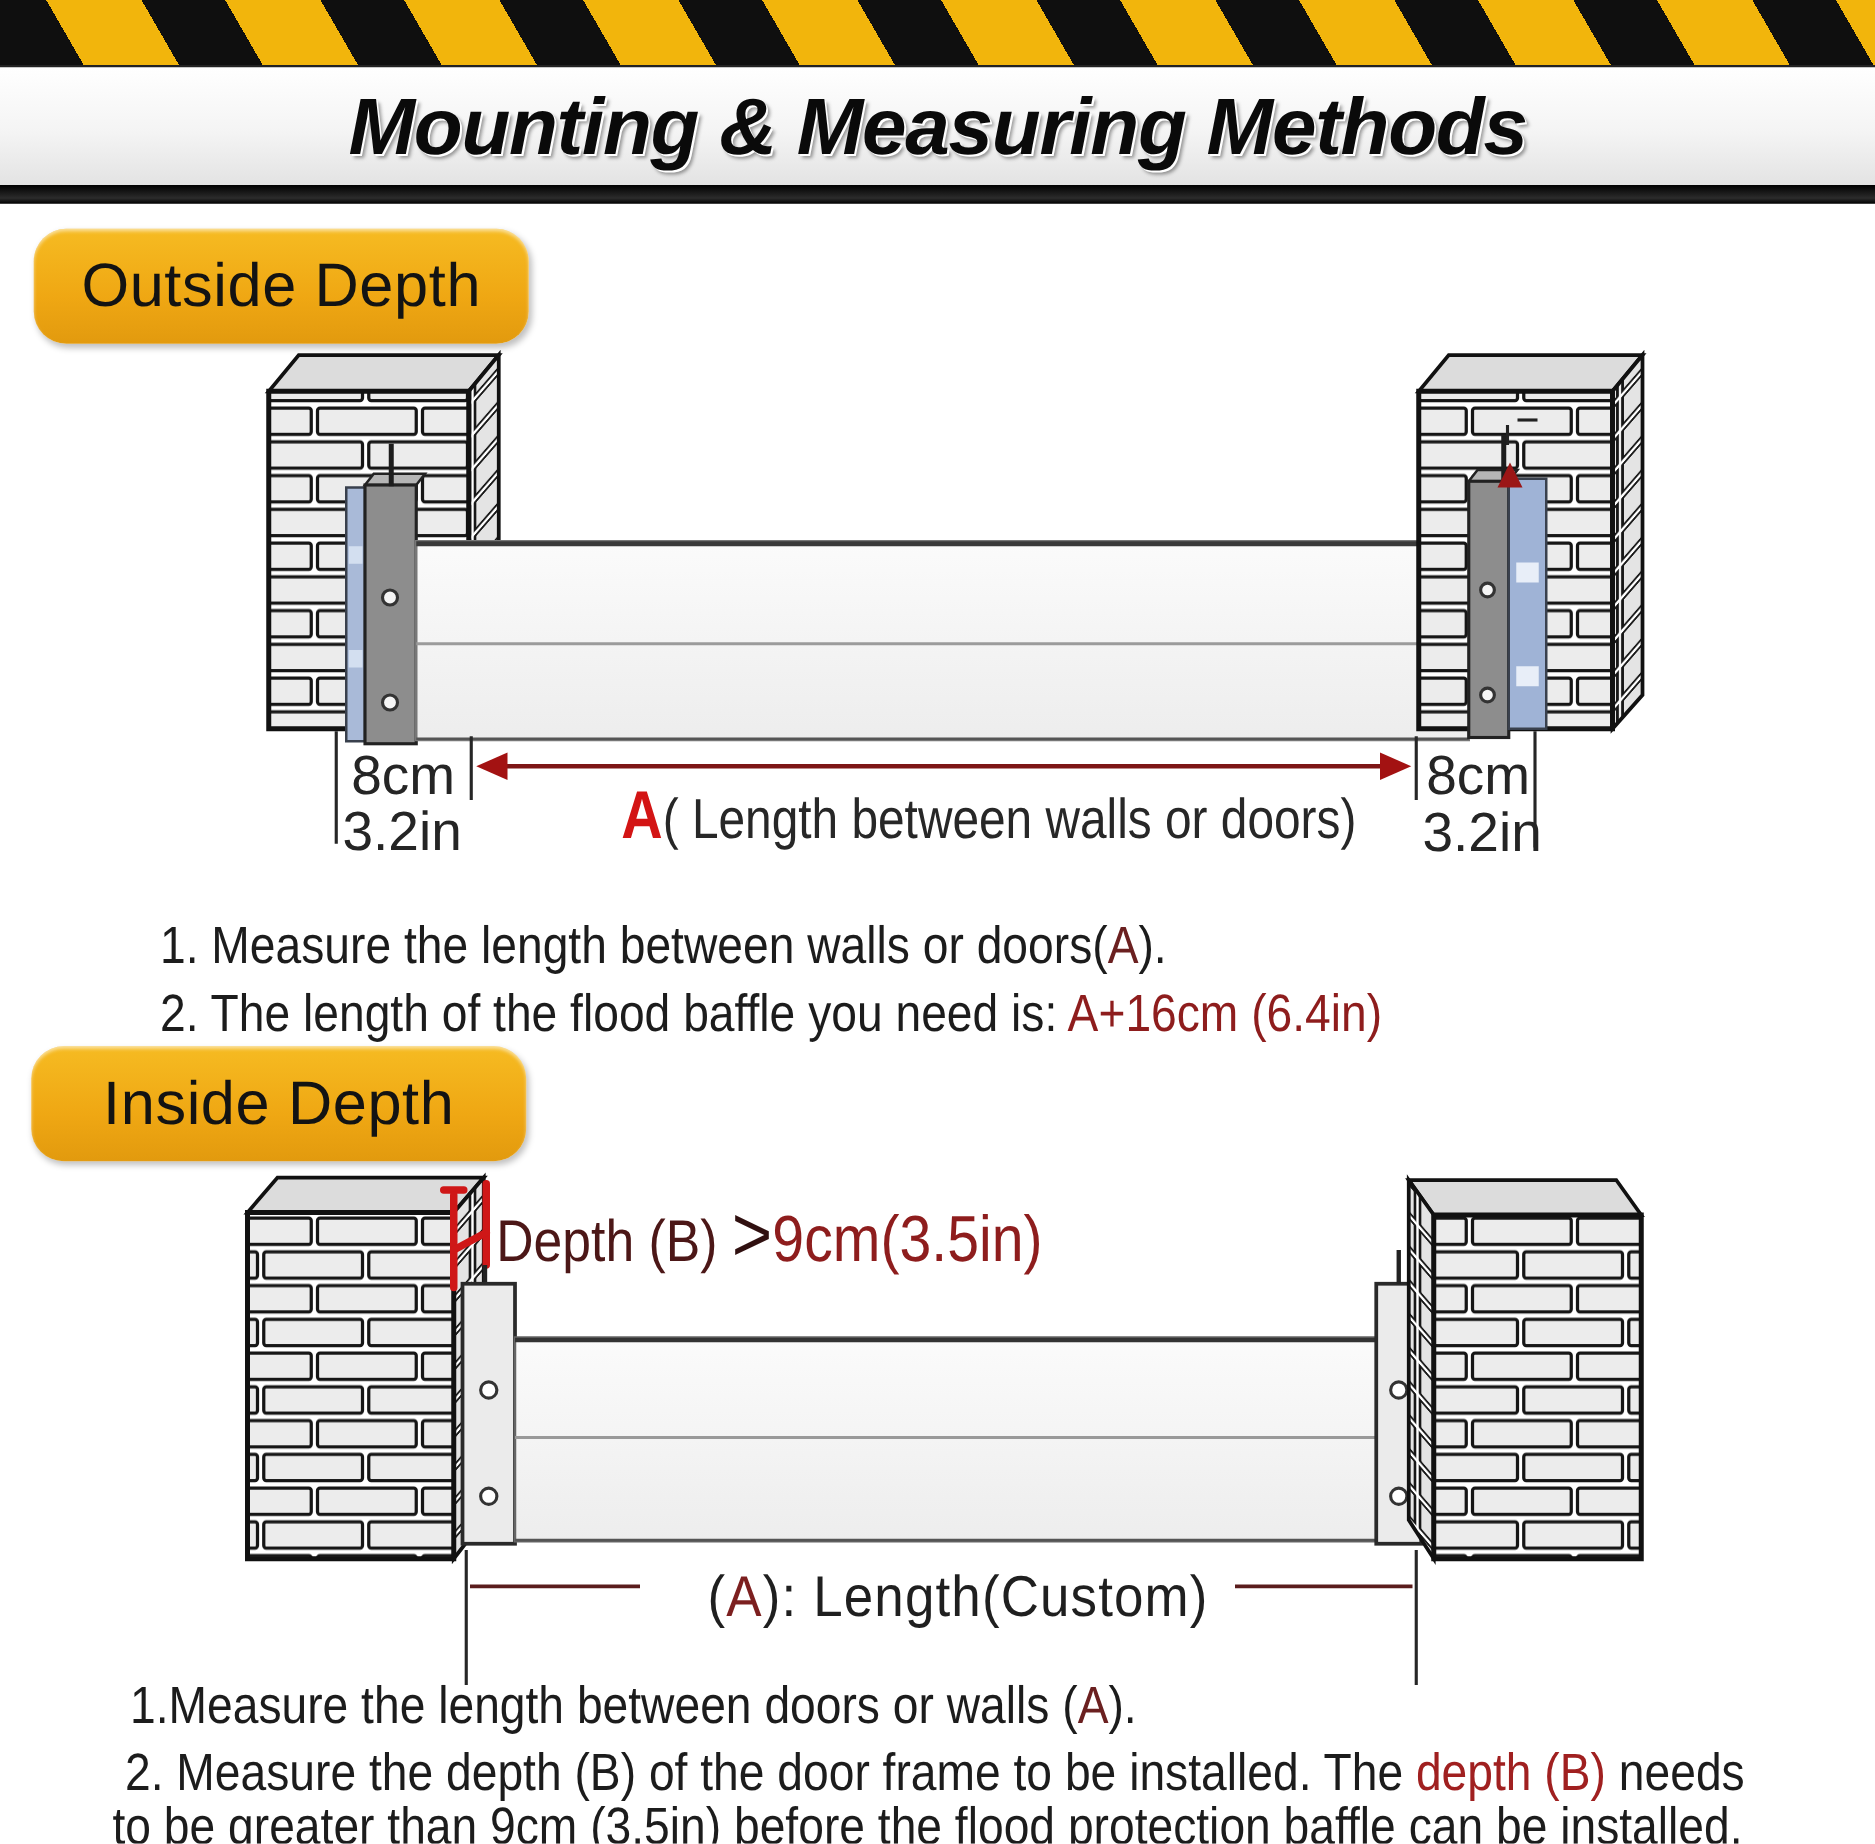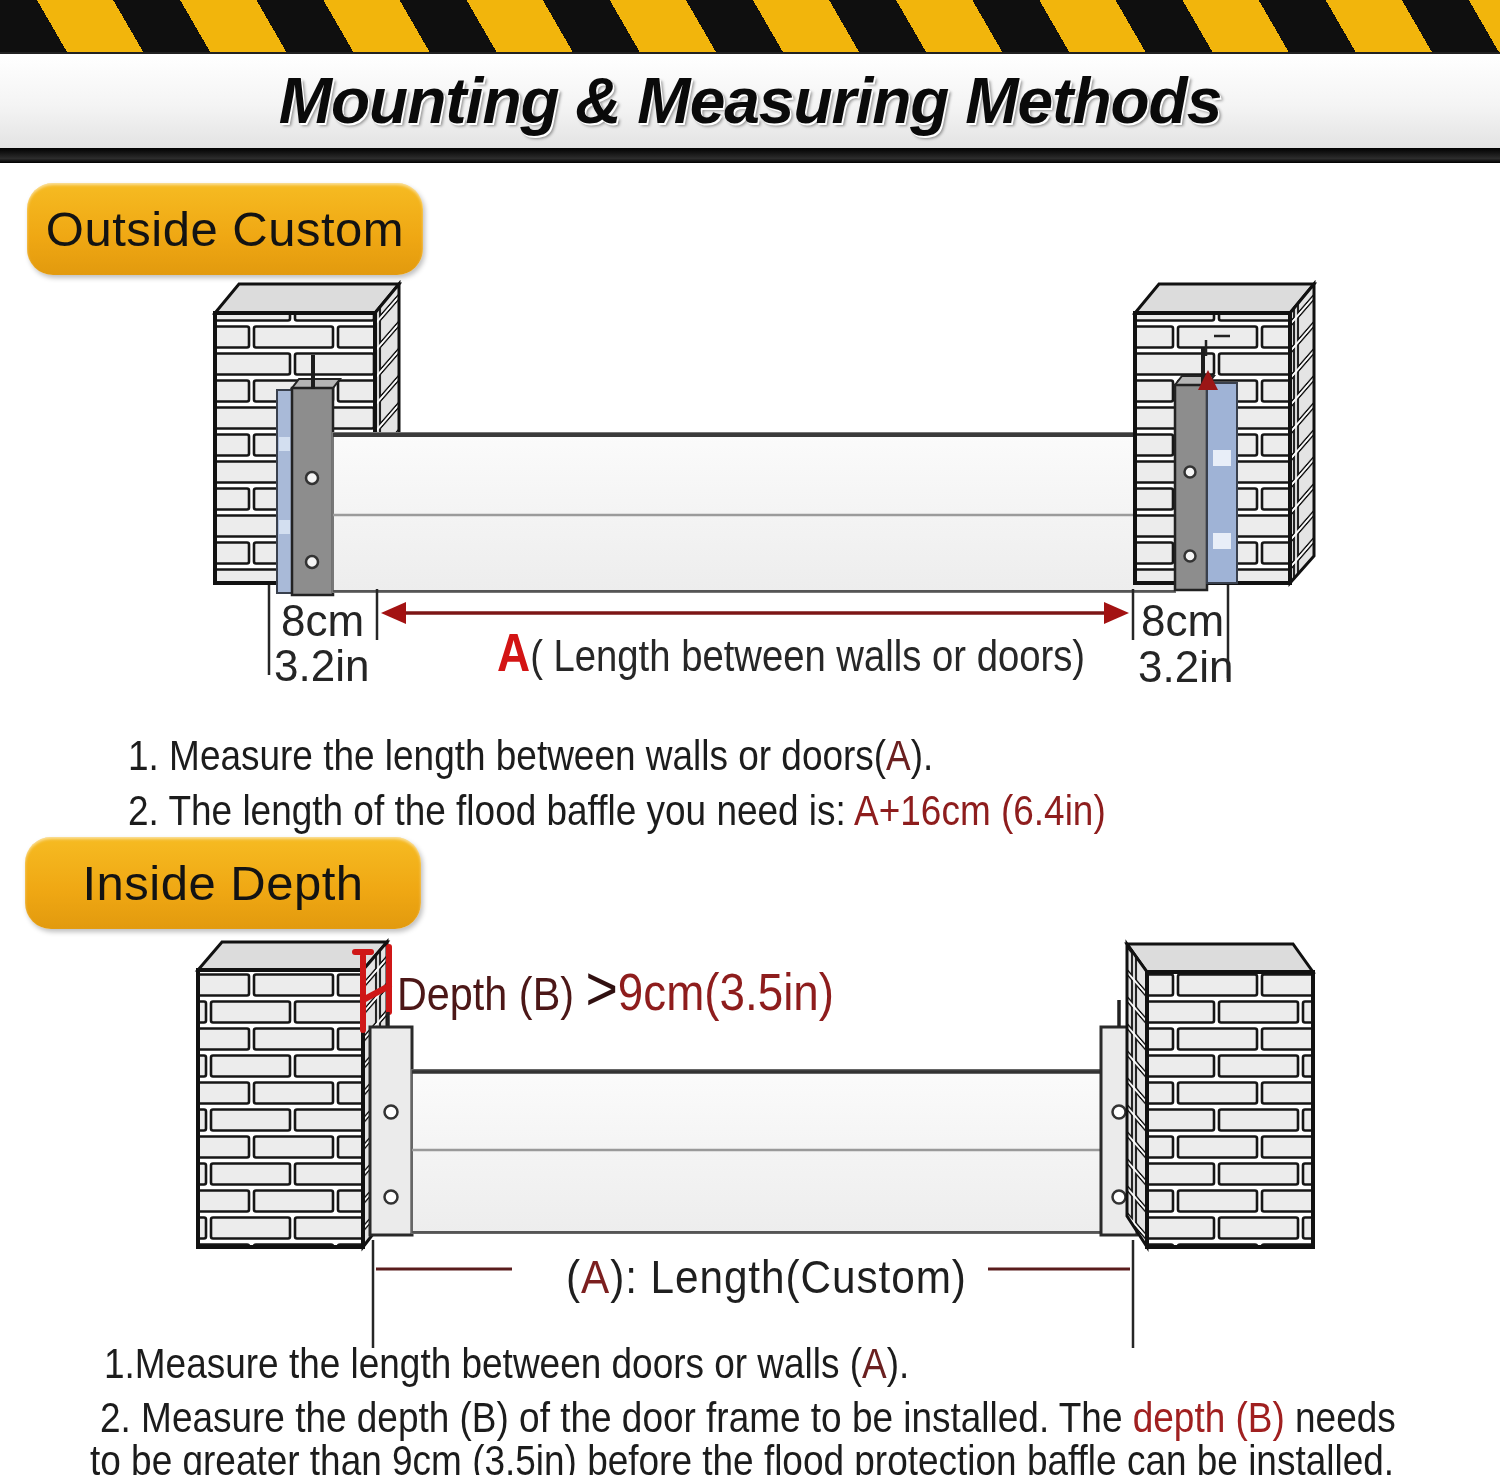--- a/index.html
+++ b/index.html
@@ -66,21 +66,21 @@
 
 <div class="page">
 
   <div class="hazard"></div>
   <div class="title-band">
     <span class="title">Mounting &amp; Measuring Methods</span>
   </div>
   <div class="black-bar"></div>
 
   <div class="pill pill-outside">
-    <span>Outside Custom</span>
+    <span>Outside Depth</span>
   </div>
   <div class="pill pill-inside">
     <span>Inside Depth</span>
   </div>
 
   <svg width="1500" height="1475" viewBox="0 0 1500 1475">
     <defs>
       <pattern id="brickF" width="84" height="54" patternUnits="userSpaceOnUse">
         <rect width="84" height="54" fill="#ffffff"></rect>
         <g fill="#ececec" stroke="#161616" stroke-width="2.6">

